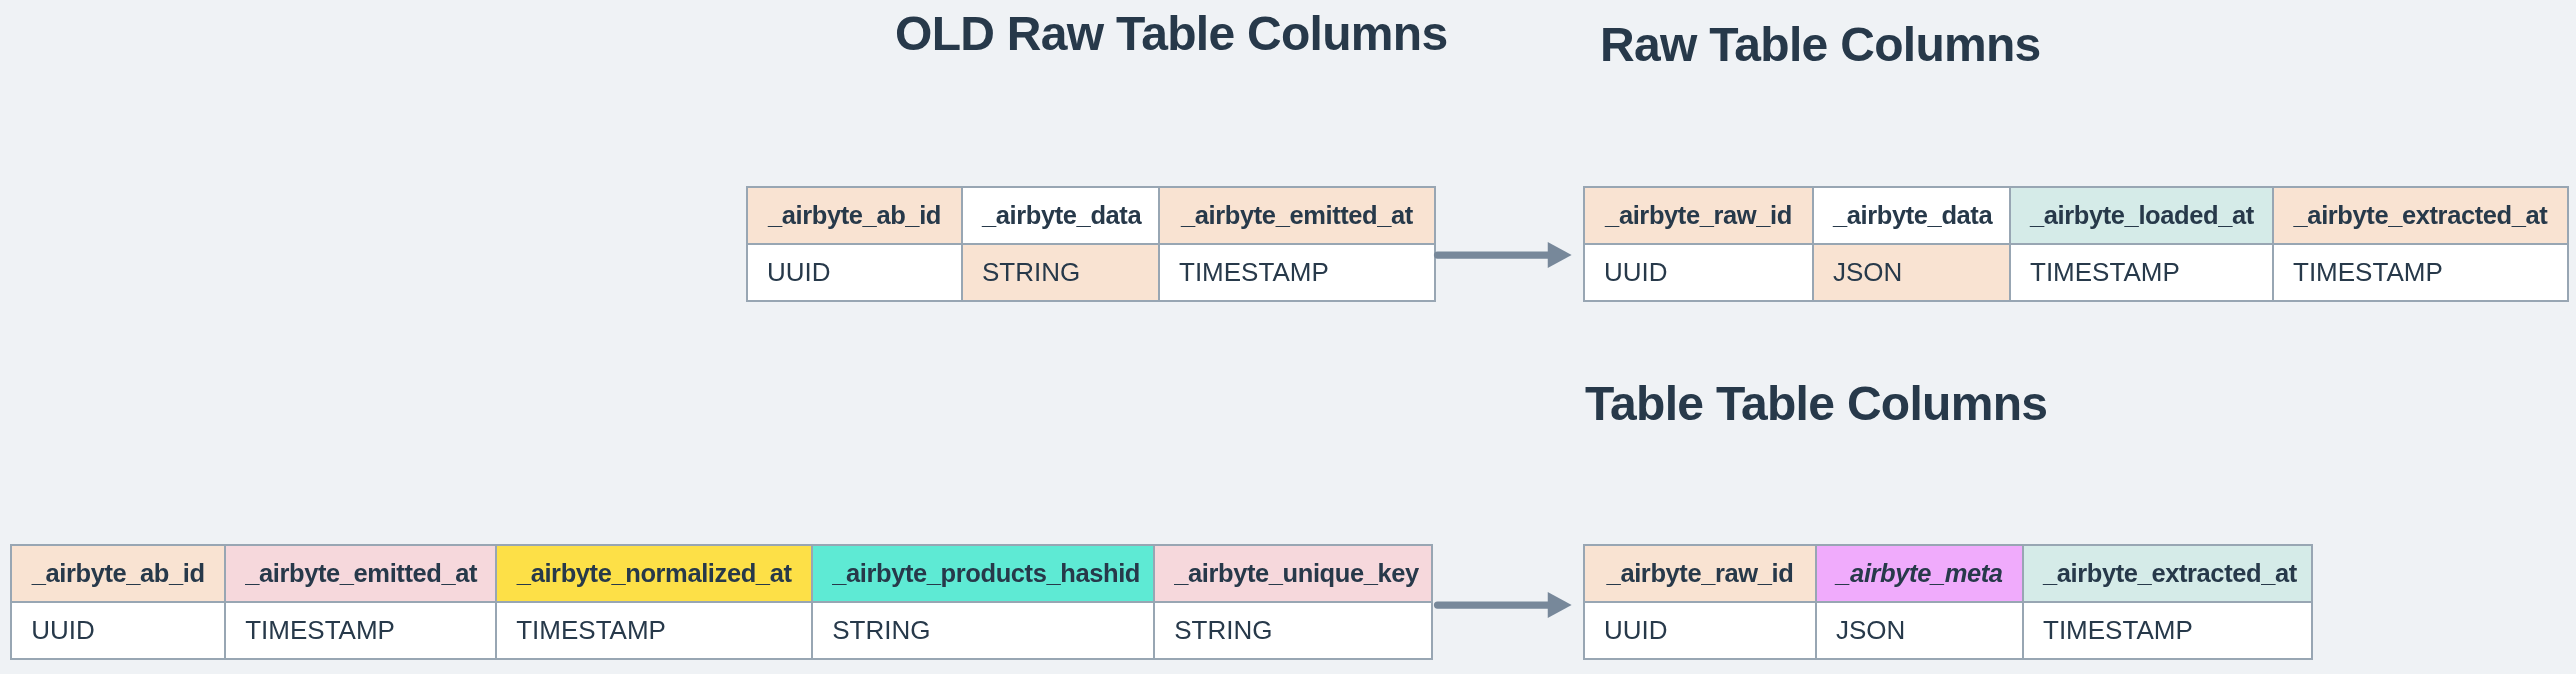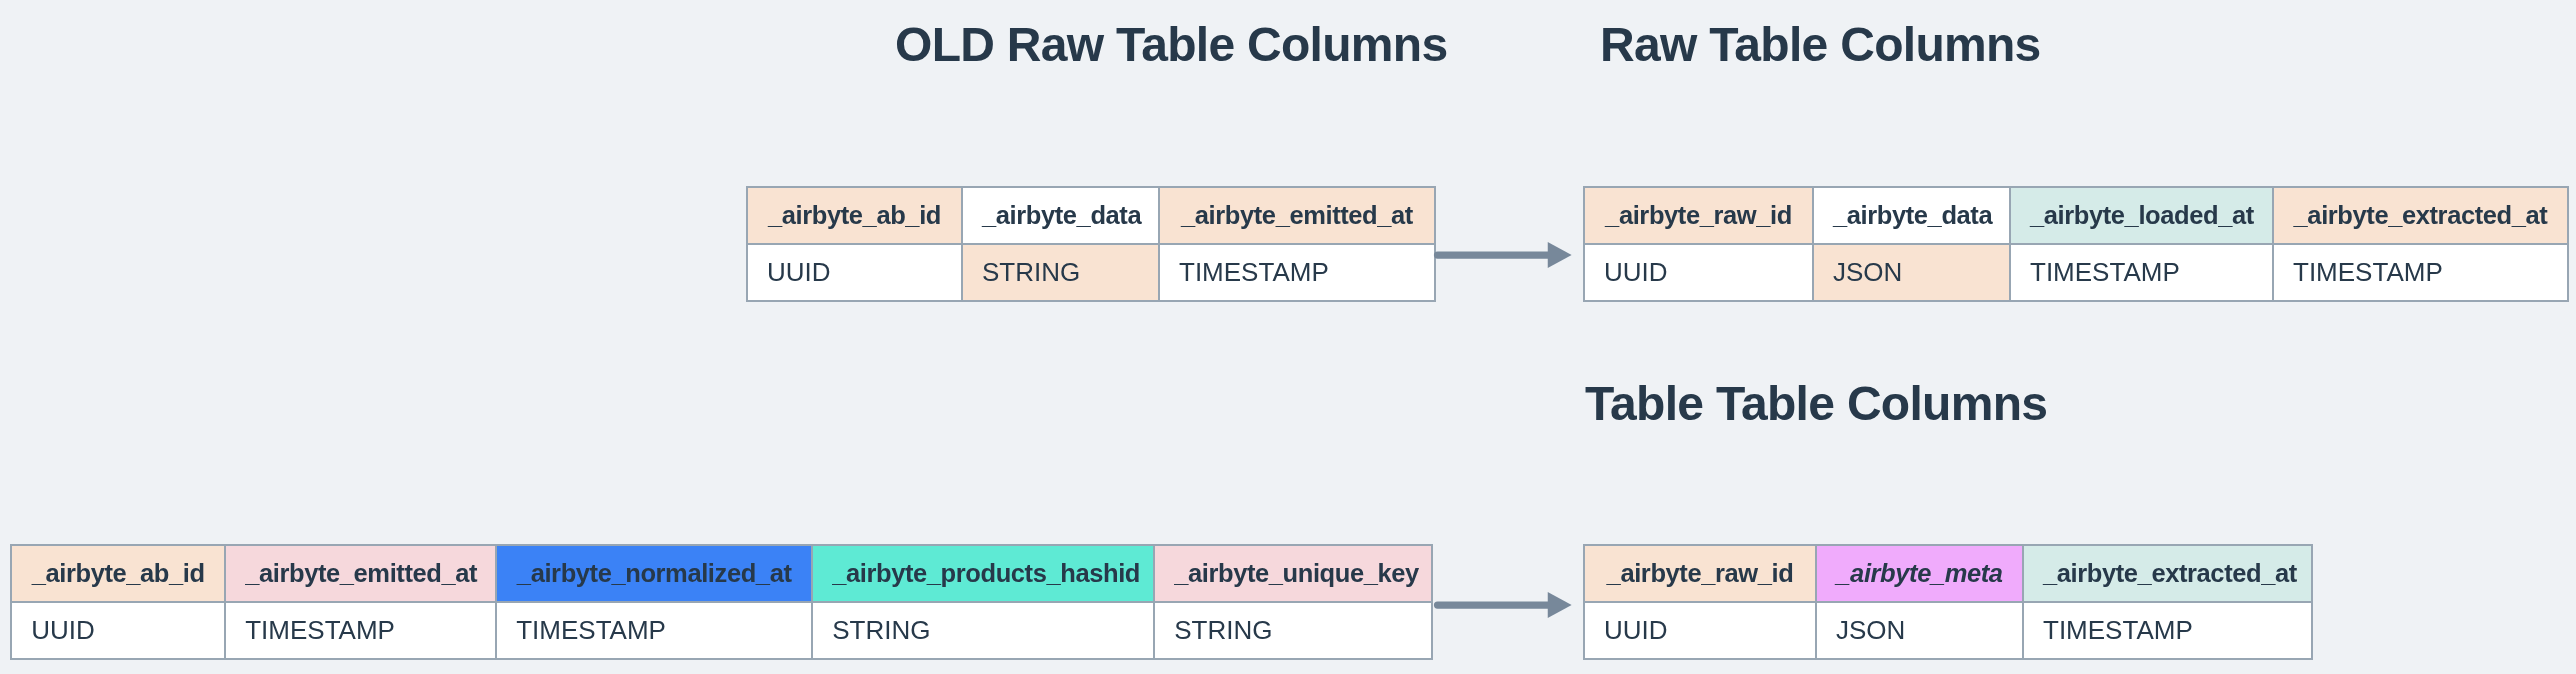--- a/index.html
+++ b/index.html
@@ -54,21 +54,21 @@
   .arrow {
     position: absolute;
     width: 145px;
     height: 44px;
     color: var(--arrow, #77889a);
   }
   #t-old-raw   { left: 746px; top: 186px; width:  688px; }
   #t-new-raw   { left: 1583px; top: 186px; width: 983px; }
   #t-old-final { left:   10.2px; top: 544px; width: 1420px; }
   #t-new-final { left: 1583px; top: 544px; width: 729px; }
-  #title-old-raw   { left: 895px; top:  19px; }
+  #title-old-raw   { left: 895px; top:  8px; }
   #title-new-raw   { left: 1600px; top:  19px; }
   #title-old-final { left: 876px; top: 378px; }
   #title-new-final { left: 1585px; top: 378px; }
   #arrow-raw   { left: 1431px; top: 233px; }
   #arrow-final { left: 1431px; top: 583px; }
 </style>
 </head>
 <body>
 
 <div class="canvas">
@@ -125,21 +125,21 @@
         <col style="width:214px">
         <col style="width:271px">
         <col style="width:316px">
         <col style="width:342px">
         <col style="width:278px">
       </colgroup>
     <tbody>
     <tr>
       <th style="background: rgb(249, 227, 210);">_airbyte_ab_id</th>
       <th style="background: rgb(246, 216, 220);">_airbyte_emitted_at</th>
-      <th style="background: #3b82f6;">_airbyte_normalized_at</th>
+      <th style="background: #fde047;">_airbyte_normalized_at</th>
       <th style="background: #5eead4;">_airbyte_products_hashid</th>
       <th style="background: rgb(246, 216, 220);">_airbyte_unique_key</th>
     </tr>
     <tr>
       <td style="background: rgb(255, 255, 255);">UUID</td>
       <td style="background: rgb(255, 255, 255);">TIMESTAMP</td>
       <td style="background: rgb(255, 255, 255);">TIMESTAMP</td>
       <td style="background: rgb(255, 255, 255);">STRING</td>
       <td style="background: rgb(255, 255, 255);">STRING</td>
     </tr>

